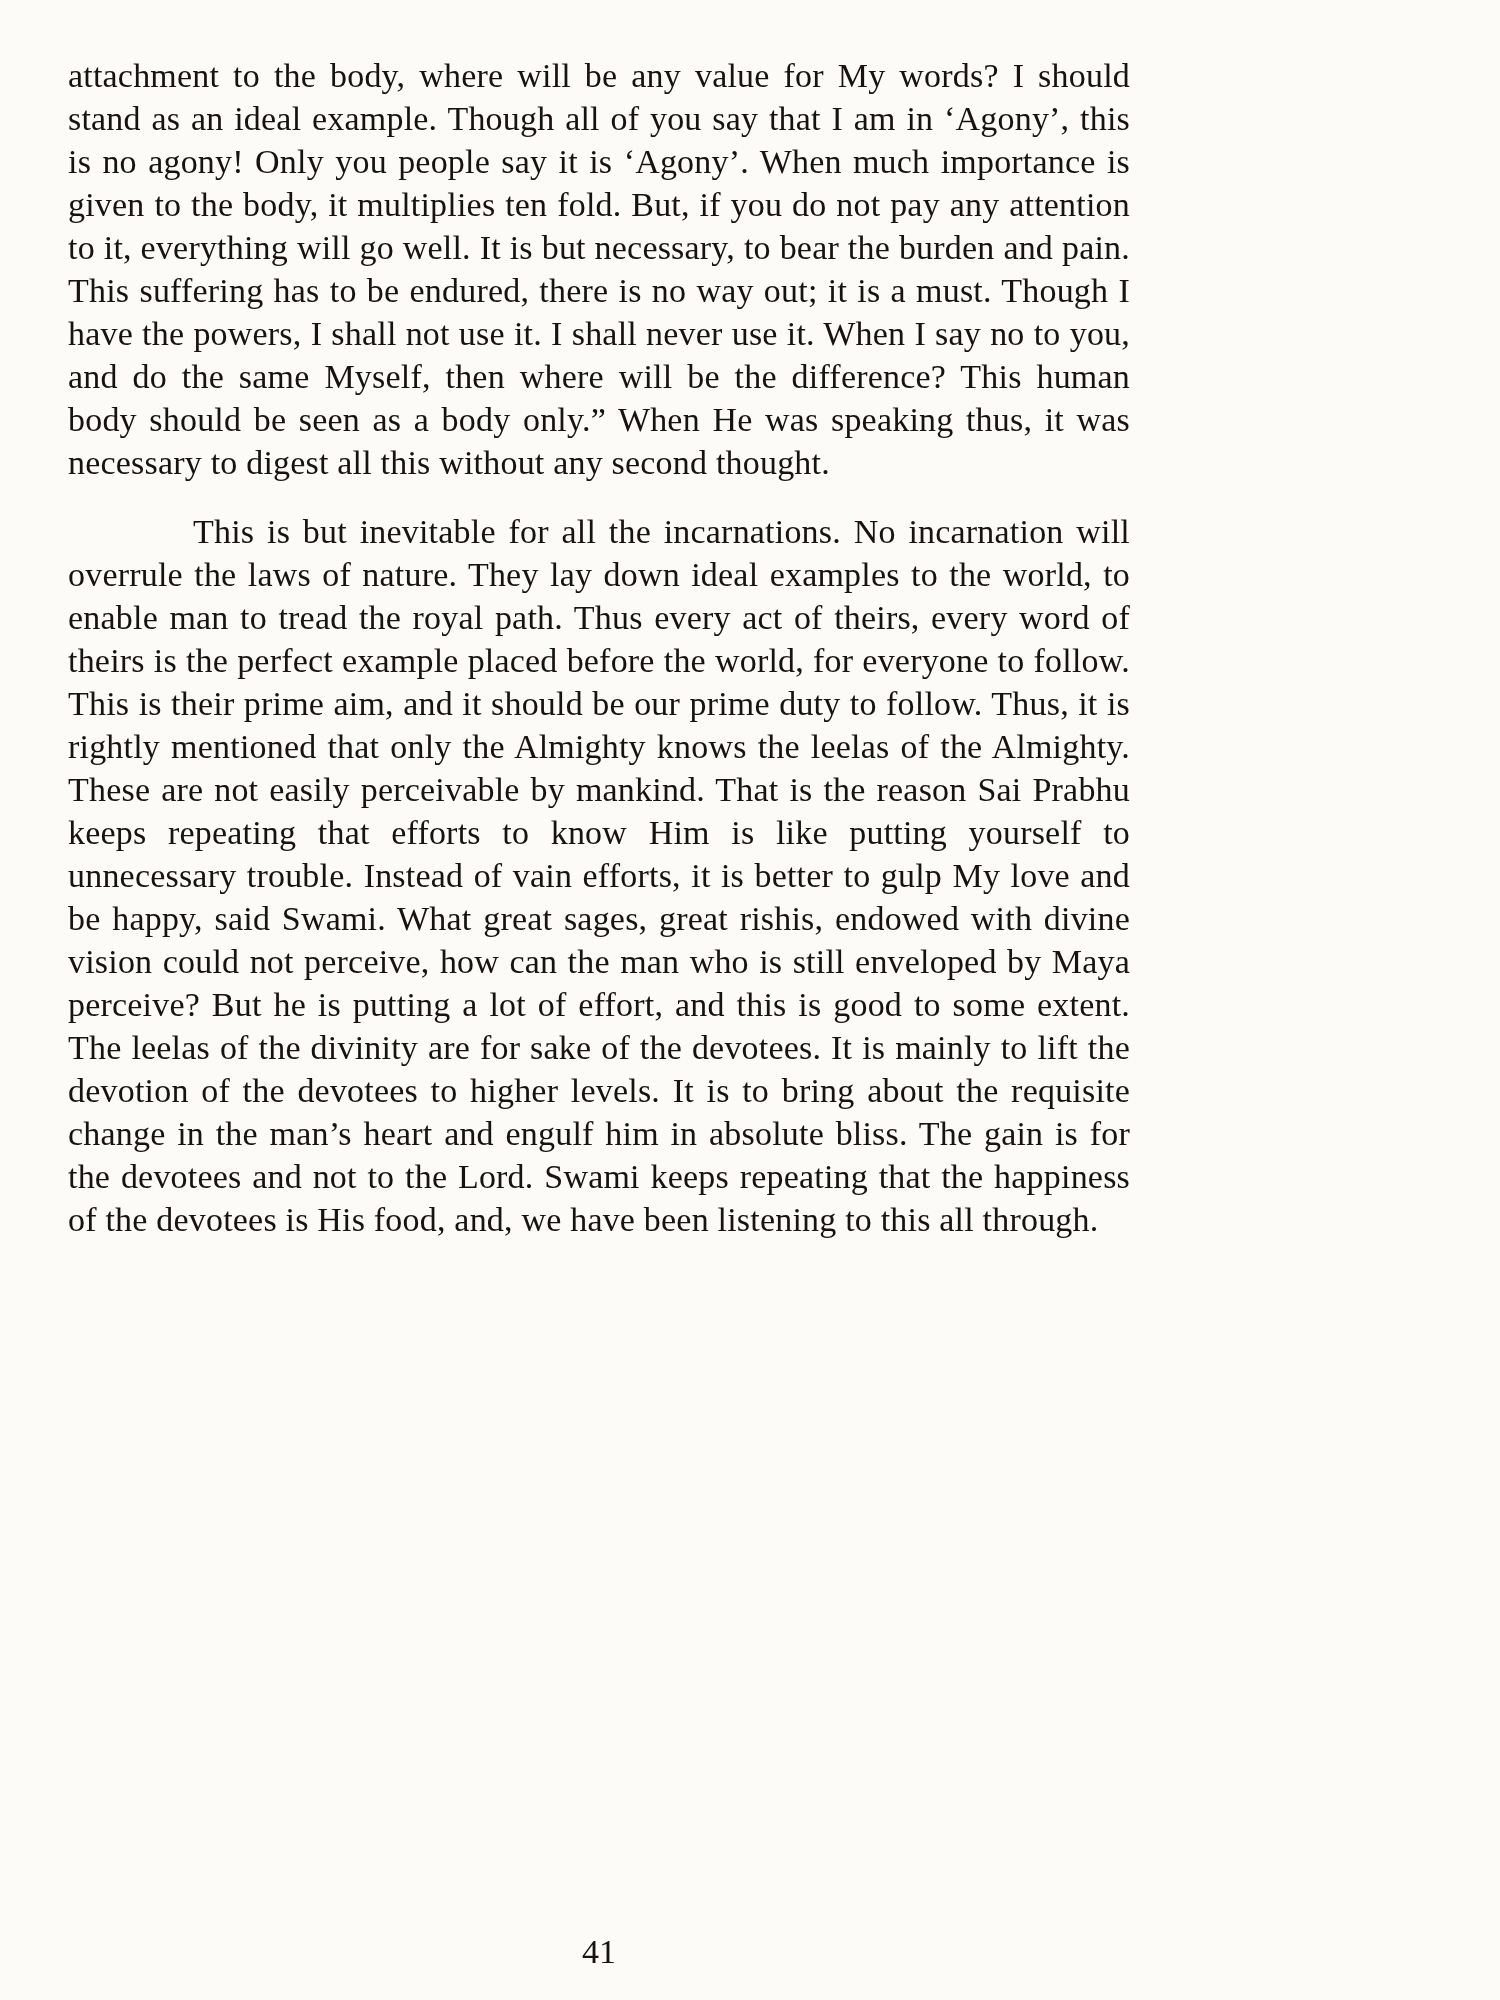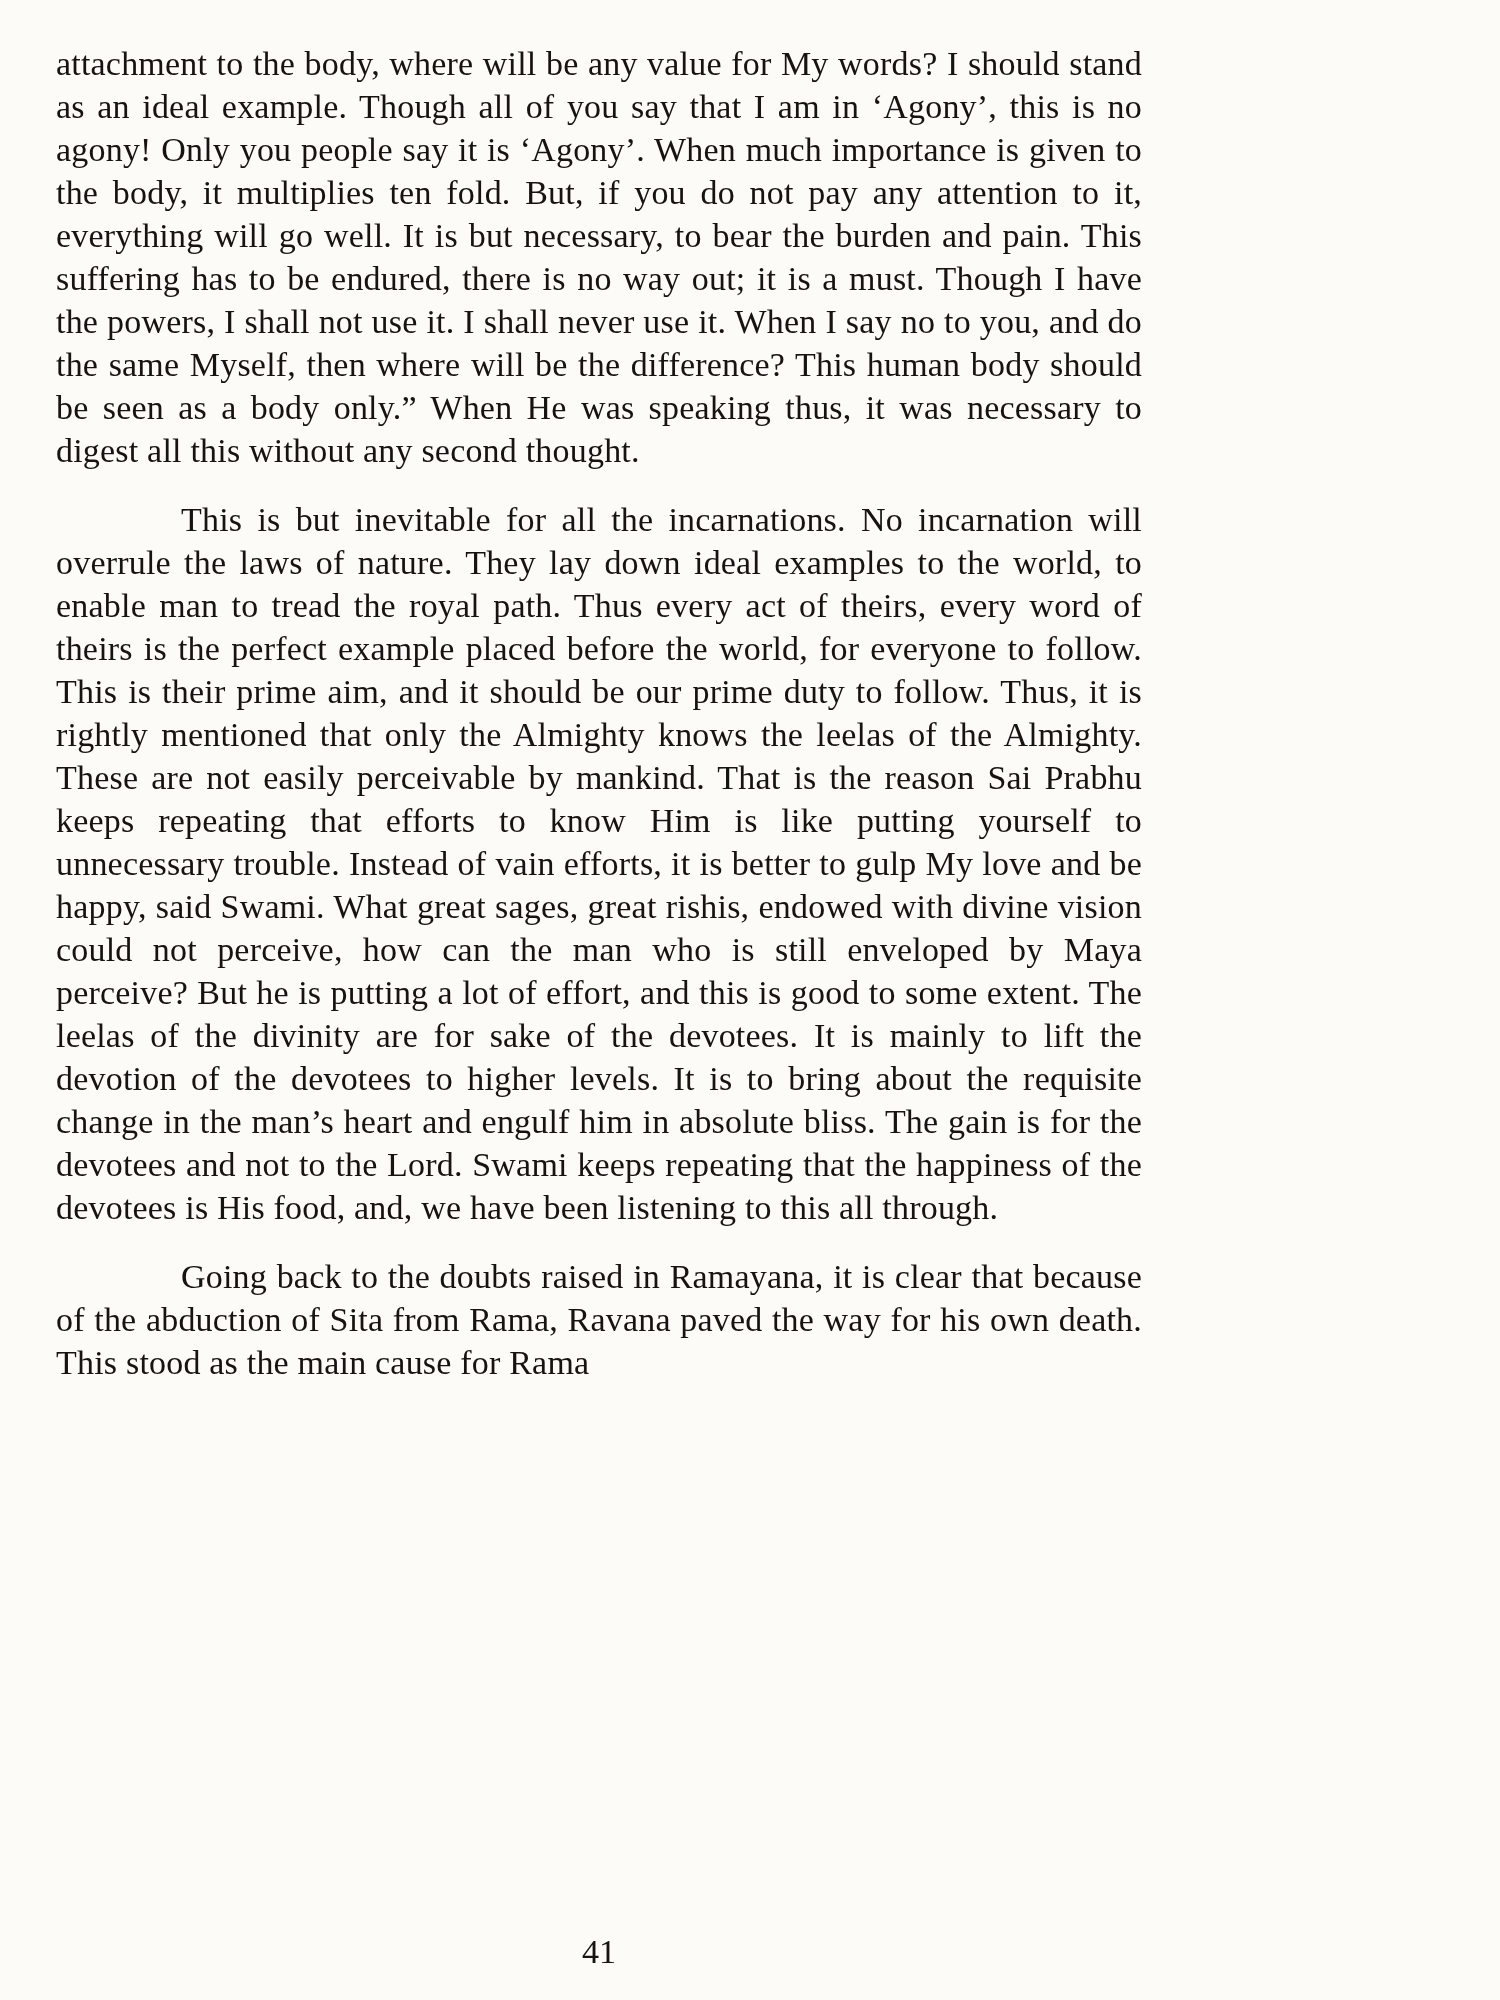--- a/index.html
+++ b/index.html
@@ -17,21 +17,21 @@
     overflow: hidden;
     box-sizing: border-box;
   }
   .text-block {
     position: absolute;
     top: 42px;
     left: 56px;
     width: 1086px;
   }
   .para {
-    margin: 0;
+    margin: 12px;
     font-size: 34px;
     line-height: 43px;
     text-align: justify;
     text-justify: inter-word;
     letter-spacing: 0.2px;
   }
   .para + .para {
     margin-top: 26px;
   }
   .para.indent {
@@ -47,16 +47,15 @@
     line-height: 40px;
   }
 </style>
 </head>
 <body>
 
 <div class="page">
   <div class="text-block">
       <p class="para">attachment to the body, where will be any value for My words? I should stand as an ideal example. Though all of you say that I am in ‘Agony’, this is no agony! Only you people say it is ‘Agony’. When much importance is given to the body, it multiplies ten fold. But, if you do not pay any attention to it, everything will go well. It is but necessary, to bear the burden and pain. This suffering has to be endured, there is no way out; it is a must. Though I have the powers, I shall not use it. I shall never use it. When I say no to you, and do the same Myself, then where will be the difference? This human body should be seen as a body only.” When He was speaking thus, it was necessary to digest all this without any second thought.</p>
       <p class="para indent">This is but inevitable for all the incarnations. No incarnation will overrule the laws of nature. They lay down ideal examples to the world, to enable man to tread the royal path. Thus every act of theirs, every word of theirs is the perfect example placed before the world, for everyone to follow. This is their prime aim, and it should be our prime duty to follow. Thus, it is rightly mentioned that only the Almighty knows the leelas of the Almighty. These are not easily perceivable by mankind. That is the reason Sai Prabhu keeps repeating that efforts to know Him is like putting yourself to unnecessary trouble. Instead of vain efforts, it is better to gulp My love and be happy, said Swami. What great sages, great rishis, endowed with divine vision could not perceive, how can the man who is still enveloped by Maya perceive? But he is putting a lot of effort, and this is good to some extent. The leelas of the divinity are for sake of the devotees. It is mainly to lift the devotion of the devotees to higher levels. It is to bring about the requisite change in the man’s heart and engulf him in absolute bliss. The gain is for the devotees and not to the Lord. Swami keeps repeating that the happiness of the devotees is His food, and, we have been listening to this all through.</p>
-      <p class="para indent">Going back to the doubts raised in Ramayana, it is clear that because of the abduction of Sita from Rama, Ravana paved the way for his own death. This stood as the main cause for Rama</p>
     </div>
   <div class="page-footer">41</div>
 </div>
 
 </body></html>

